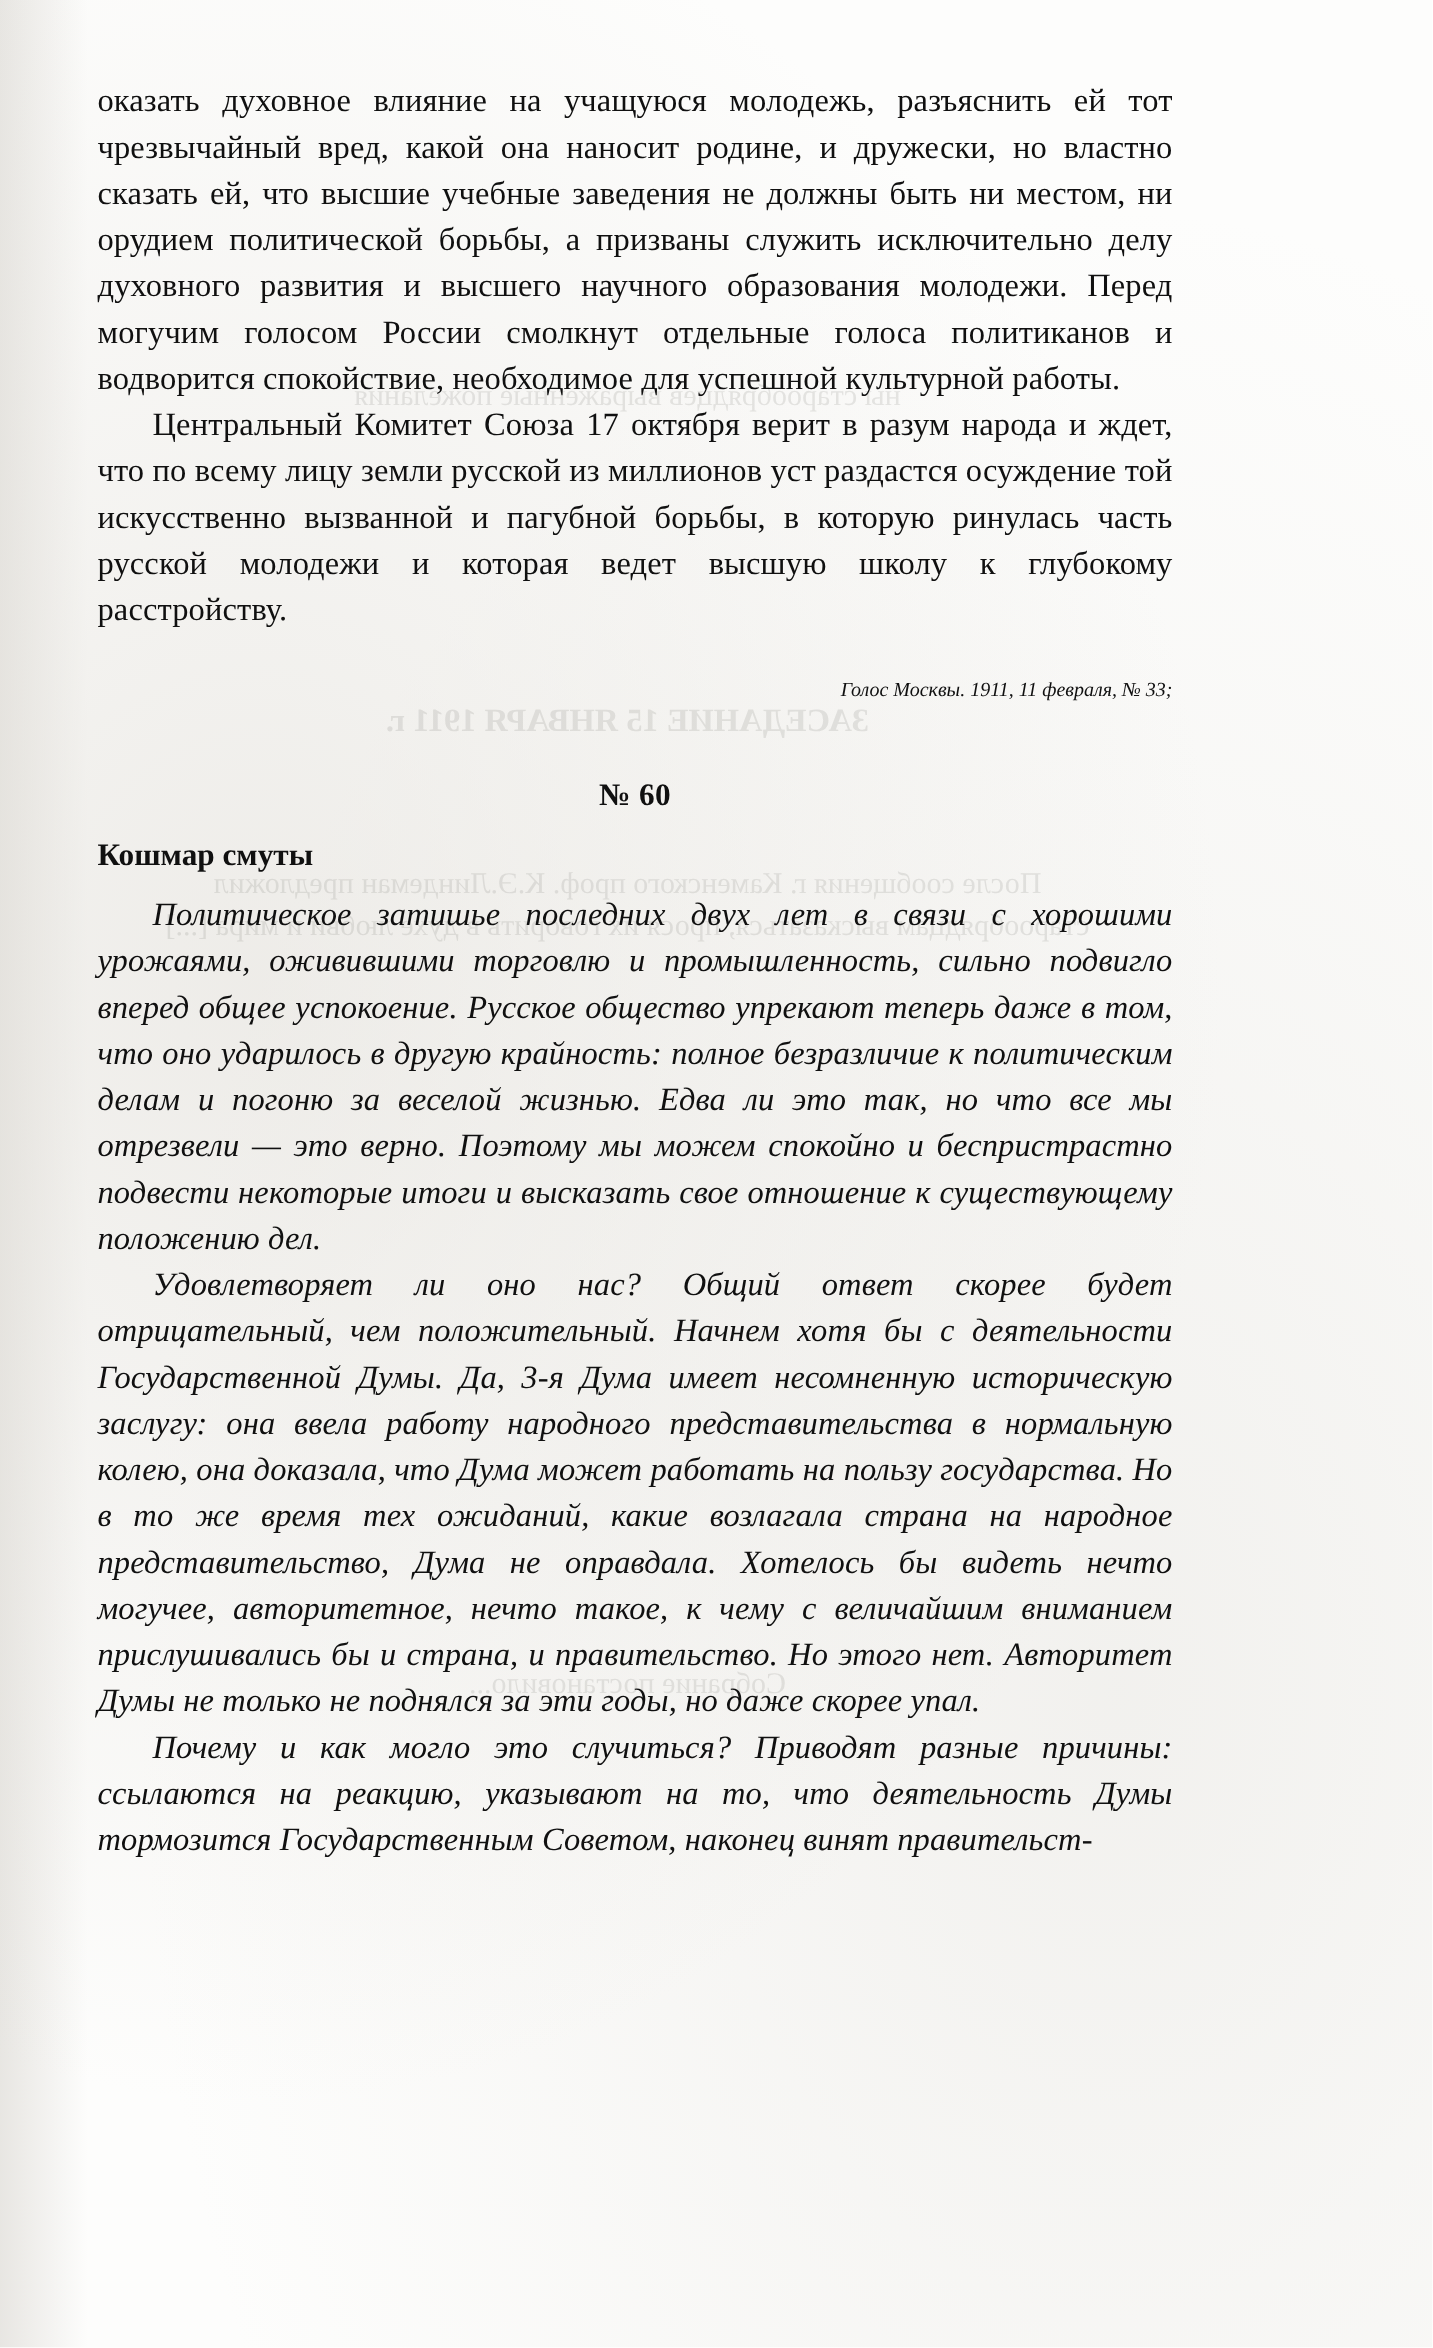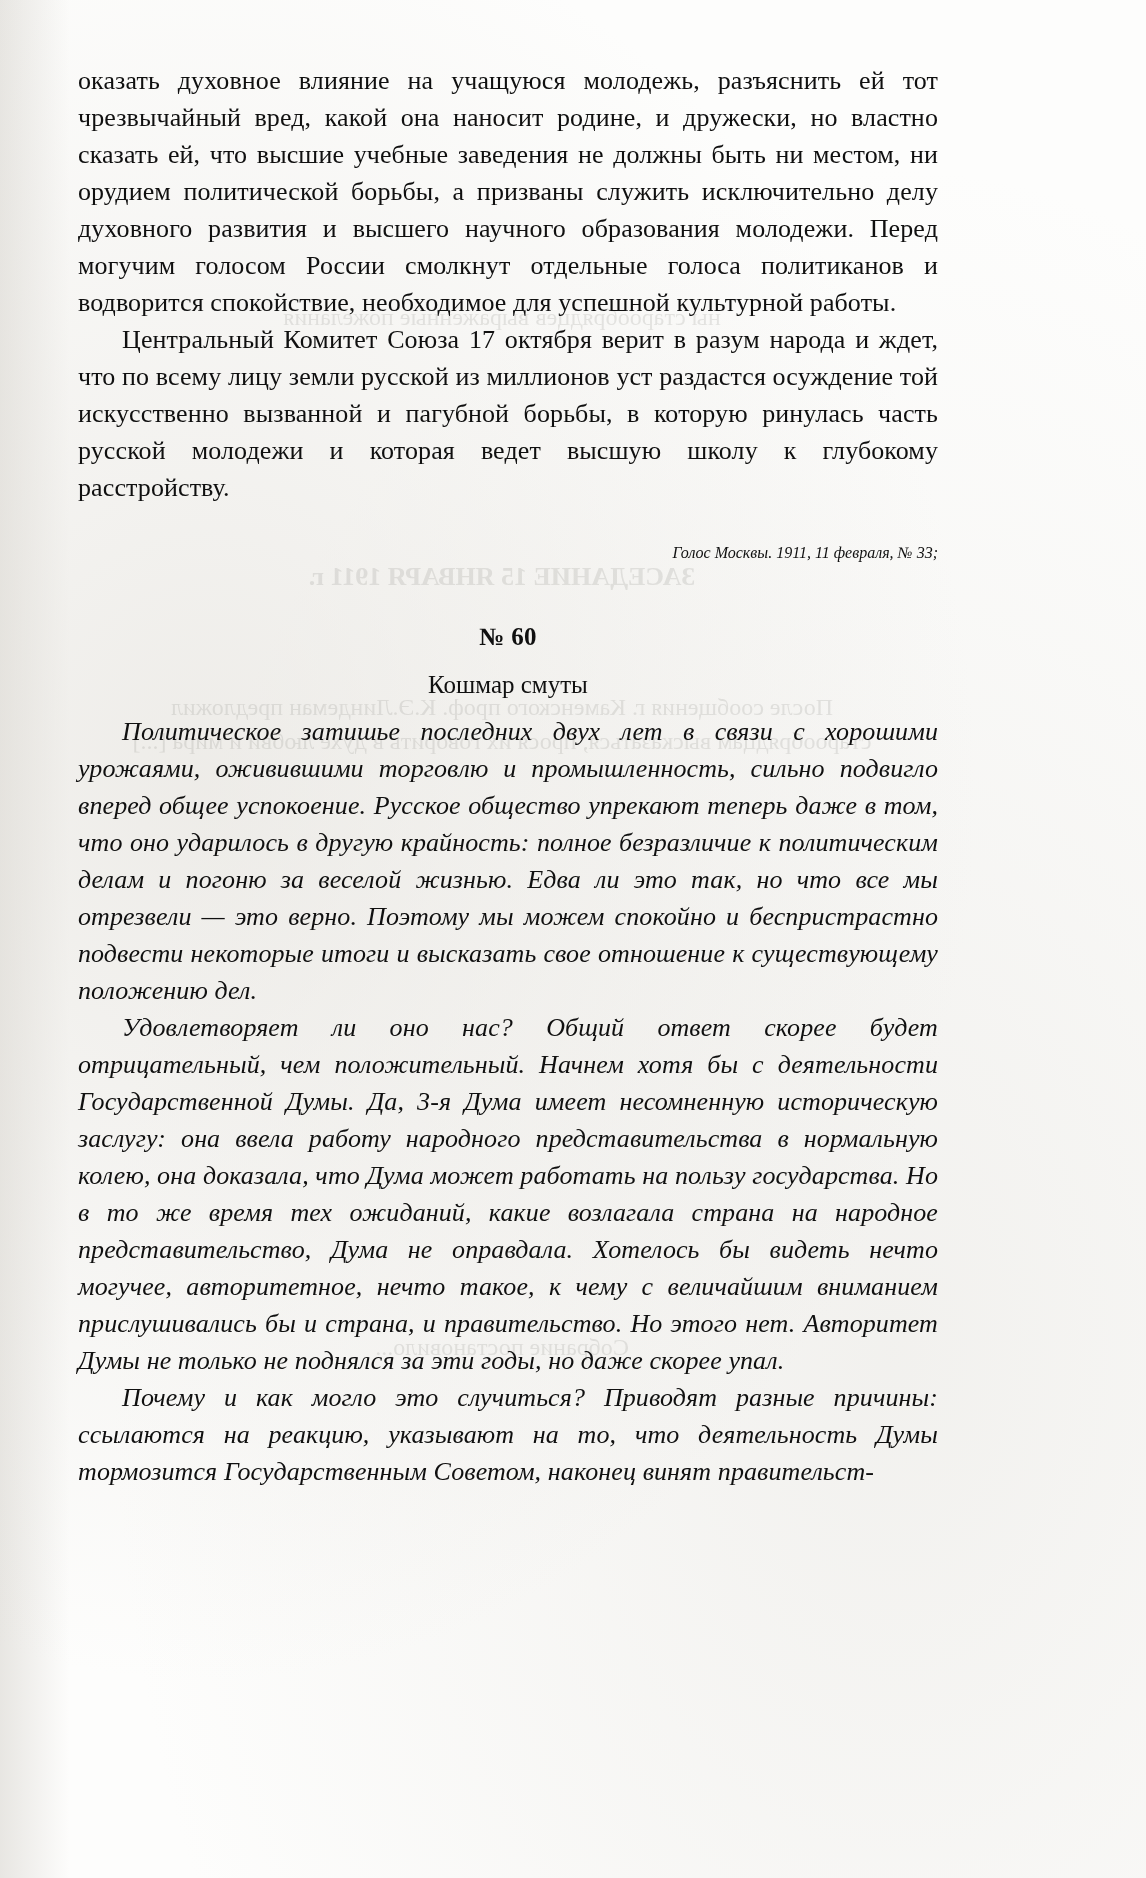--- a/index.html
+++ b/index.html
@@ -65,22 +65,22 @@
     text-align: center;
     font-weight: bold;
     font-size: 27px;
     line-height: 37px;
     letter-spacing: 0.2px;
   }
   .title .l { display: block; }
   .subtitle {
     margin-top: 20px;
     margin-bottom: 14px;
-    text-align: center;
-    font-weight: normal;
+    text-align: left;
+    font-weight: bold;
     font-size: 25px;
   }
   .body-block p { margin-top: 0; font-style: italic; }
 
   .folio {
     position: absolute;
     left: 0;
     right: 0;
     top: 1748px;
     text-align: center;

